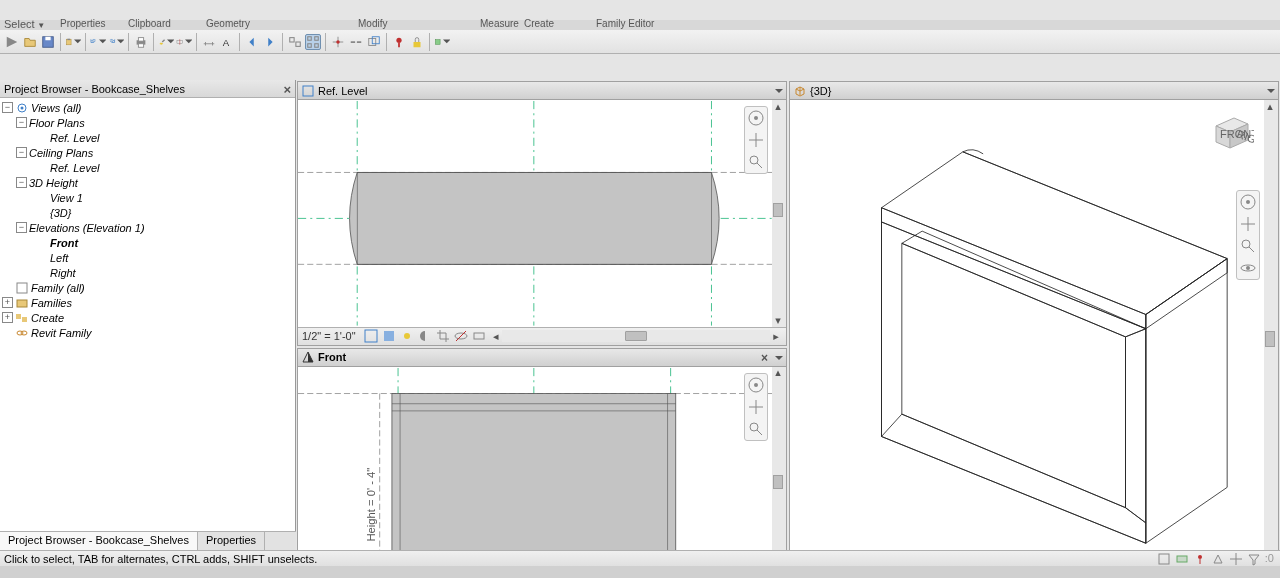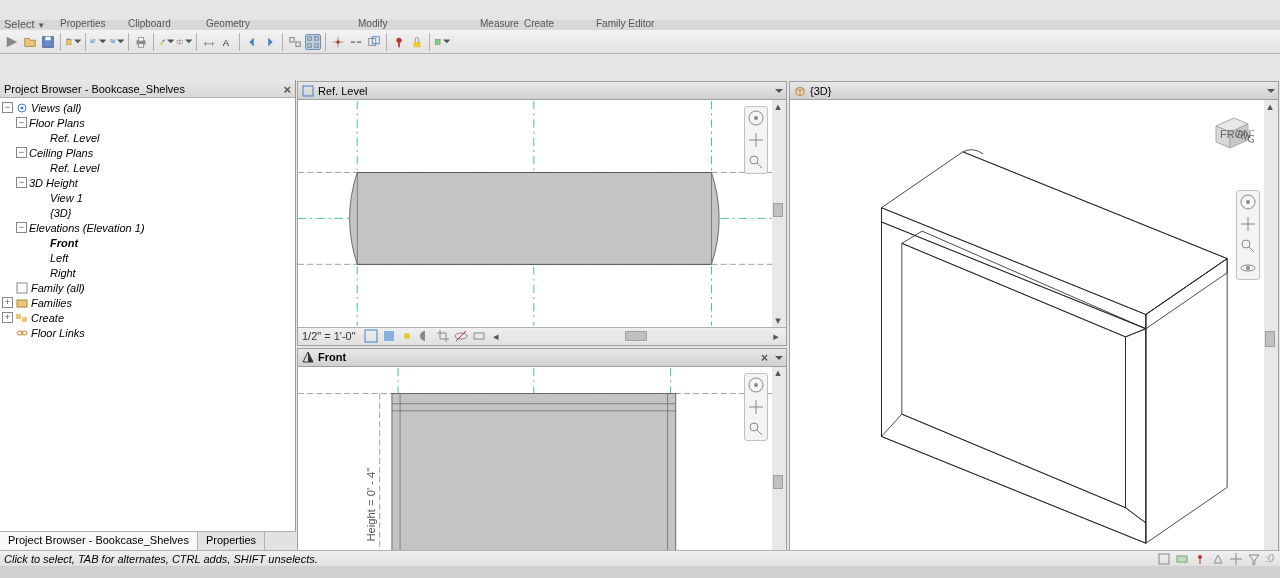--- a/index.html
+++ b/index.html
@@ -74,21 +74,21 @@
 
 .face-top { fill: #9a9a9a; }
 .face-front { fill: #6a6a6a; }
 .face-side { fill: #505050; }
 .face-inner { fill: #3a3a3a; }
 .face-light { fill: #b0b0b0; }
 .face-floor { fill: #ffffff; }
 .edge3d { stroke: #222; stroke-width: 0.8; fill: none; }
 
 
-.status-bar { height: 16px; background: linear-gradient(#f0f0f0, #e0e0e0); border-top: 1px solid #b0b0b0; display: flex; align-items: center; padding: 4px 4px; font-size: 11px; font-style: italic; }
+.status-bar { height: 16px; background: linear-gradient(#f0f0f0, #e0e0e0); border-top: 1px solid #b0b0b0; display: flex; align-items: center; padding: 4px 4px; font-size: 11px; }
 .status-right { position: absolute; right: 6px; display: flex; gap: 4px; }
 .status-ico { width: 14px; height: 14px; cursor: pointer; display: inline-flex; align-items: center; justify-content: center; }
 
 .bottom-strip { height: 12px; background: #d0d0d0; }
 </style>
 </head>
 <body>
 
 <div class="ribbon-tabs">
   <span class="ribbon-group-label" style="left:4px"><span>Select</span> <span style="font-size:8px">▼</span></span>
@@ -358,21 +358,21 @@
         </div>
       <div class="tree-item">
           <span class="tree-spacer" style="width:2px"></span>
           <span class="tree-spacer" style="width:13px"></span>
           <span class="tree-ico">
             <svg viewBox="0 0 14 12">
               <ellipse cx="5" cy="6" rx="3" ry="2" fill="none" stroke="#c88830"></ellipse>
               <ellipse cx="9" cy="6" rx="3" ry="2" fill="none" stroke="#c88830"></ellipse>
             </svg>
           </span>
-          <span class="tree-label">Floor Links</span>
+          <span class="tree-label">Revit Family</span>
         </div>
     </div>
   </div>
 
   <div class="views-col" style="flex: 0 0 492px;">
 
     <div class="viewport" style="flex:1">
       <div class="vp-header">
         <span class="vp-header-ico">
             <svg viewBox="0 0 12 12">

